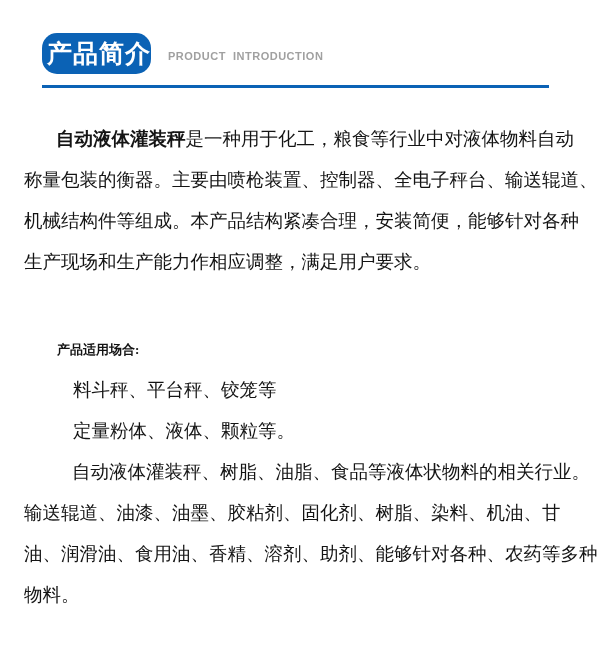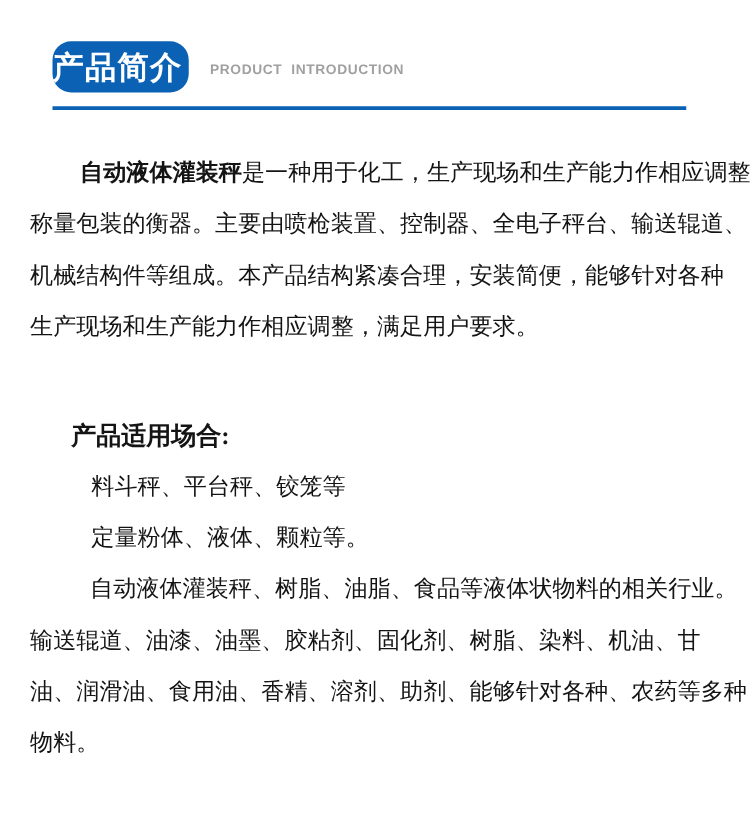--- a/index.html
+++ b/index.html
@@ -23,21 +23,21 @@
     display: flex;
     align-items: center;
   }
   .badge {
     width: 109px;
     height: 41px;
     background: #0B62B5;
     border-radius: 15px;
     display: flex;
     align-items: center;
-    justify-content: flex-start;
+    justify-content: flex-end;
     color: #ffffff;
     font-family: "Liberation Sans", sans-serif;
     font-weight: bold;
     font-size: 25px;
     letter-spacing: 1px;
     flex: 0 0 auto;
   }
   .subtitle {
     margin-left: 17px;
     margin-top: 4px;
@@ -61,45 +61,45 @@
   }
   .line {
     line-height: 41px;
     height: 41px;
     white-space: nowrap;
   }
   .indent-first { padding-left: 32px; }
   .indent-head  { padding-left: 33px; }
   .indent-item  { padding-left: 49px; }
   .indent-para  { padding-left: 48px; }
-  .bold { font-weight: bold; margin-left: 8px; }
+  .bold { font-weight: bold; }
   .section-heading {
     margin-top: 46px;
     font-weight: bold;
-    font-size: 20px;
+    font-size: 13px;
   }
 </style>
 </head>
 <body>
 
 <div class="header">
   <div class="header-row">
     <div class="badge">
       <span>产品简介</span>
     </div>
     <div class="subtitle">PRODUCT  INTRODUCTION</div>
   </div>
   <div class="rule"></div>
 </div>
 
 <div class="content">
 
   <div class="intro-paragraph">
     <div class="line indent-first">
-      <span class="bold">自动液体灌装秤</span><span>是一种用于化工，生产现场和生产能力作相应调整</span>
+      <span class="bold">自动液体灌装秤</span><span>是一种用于化工，粮食等行业中对液体物料自动</span>
     </div>
     <div class="line">称量包装的衡器。主要由喷枪装置、控制器、全电子秤台、输送辊道、</div>
     <div class="line">机械结构件等组成。本产品结构紧凑合理，安装简便，能够针对各种</div>
     <div class="line">生产现场和生产能力作相应调整，满足用户要求。</div>
   </div>
 
   <div class="line indent-head section-heading">产品适用场合:</div>
 
   <div class="line indent-item">料斗秤、平台秤、铰笼等</div>
   <div class="line indent-item">定量粉体、液体、颗粒等。</div>

